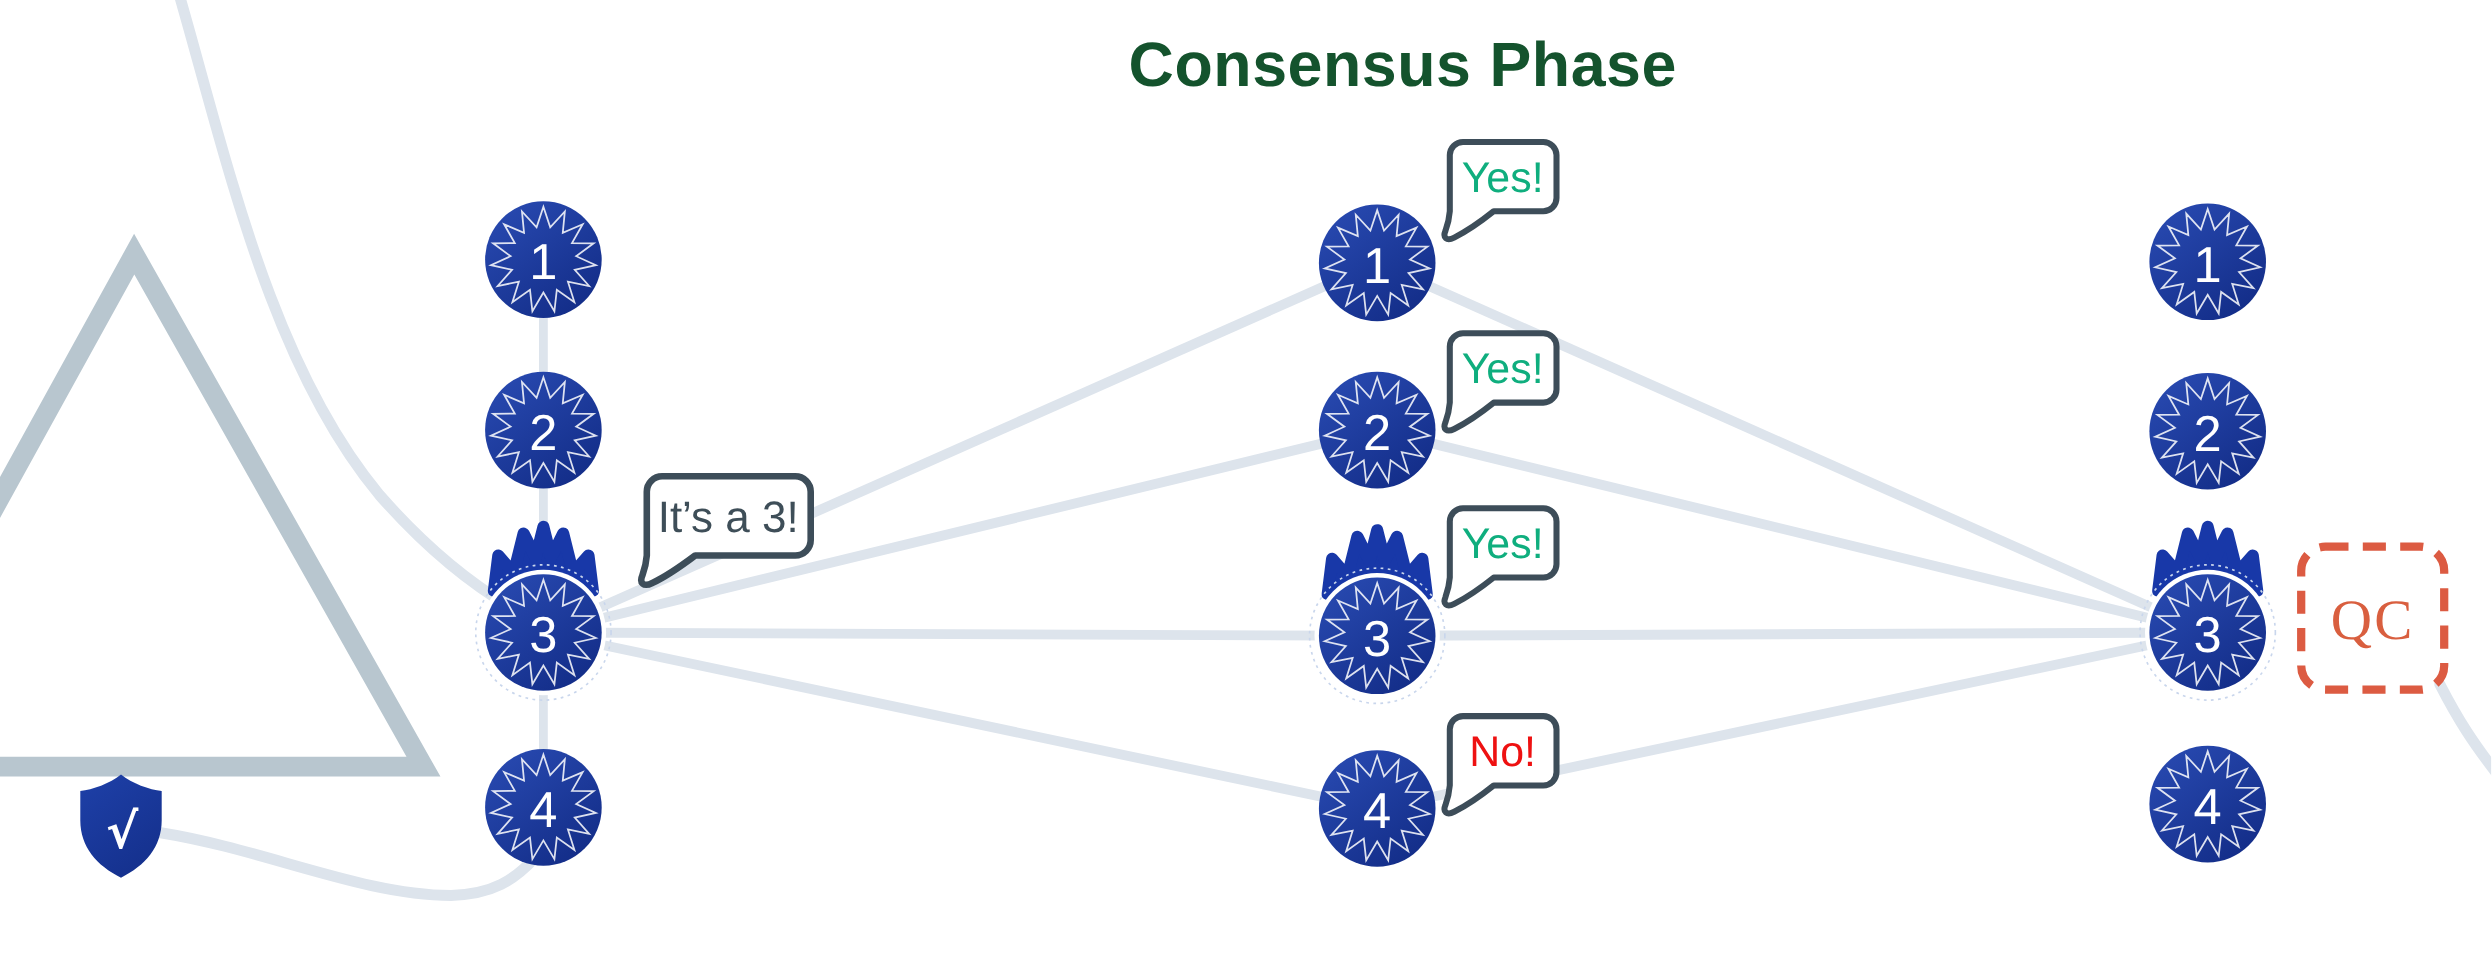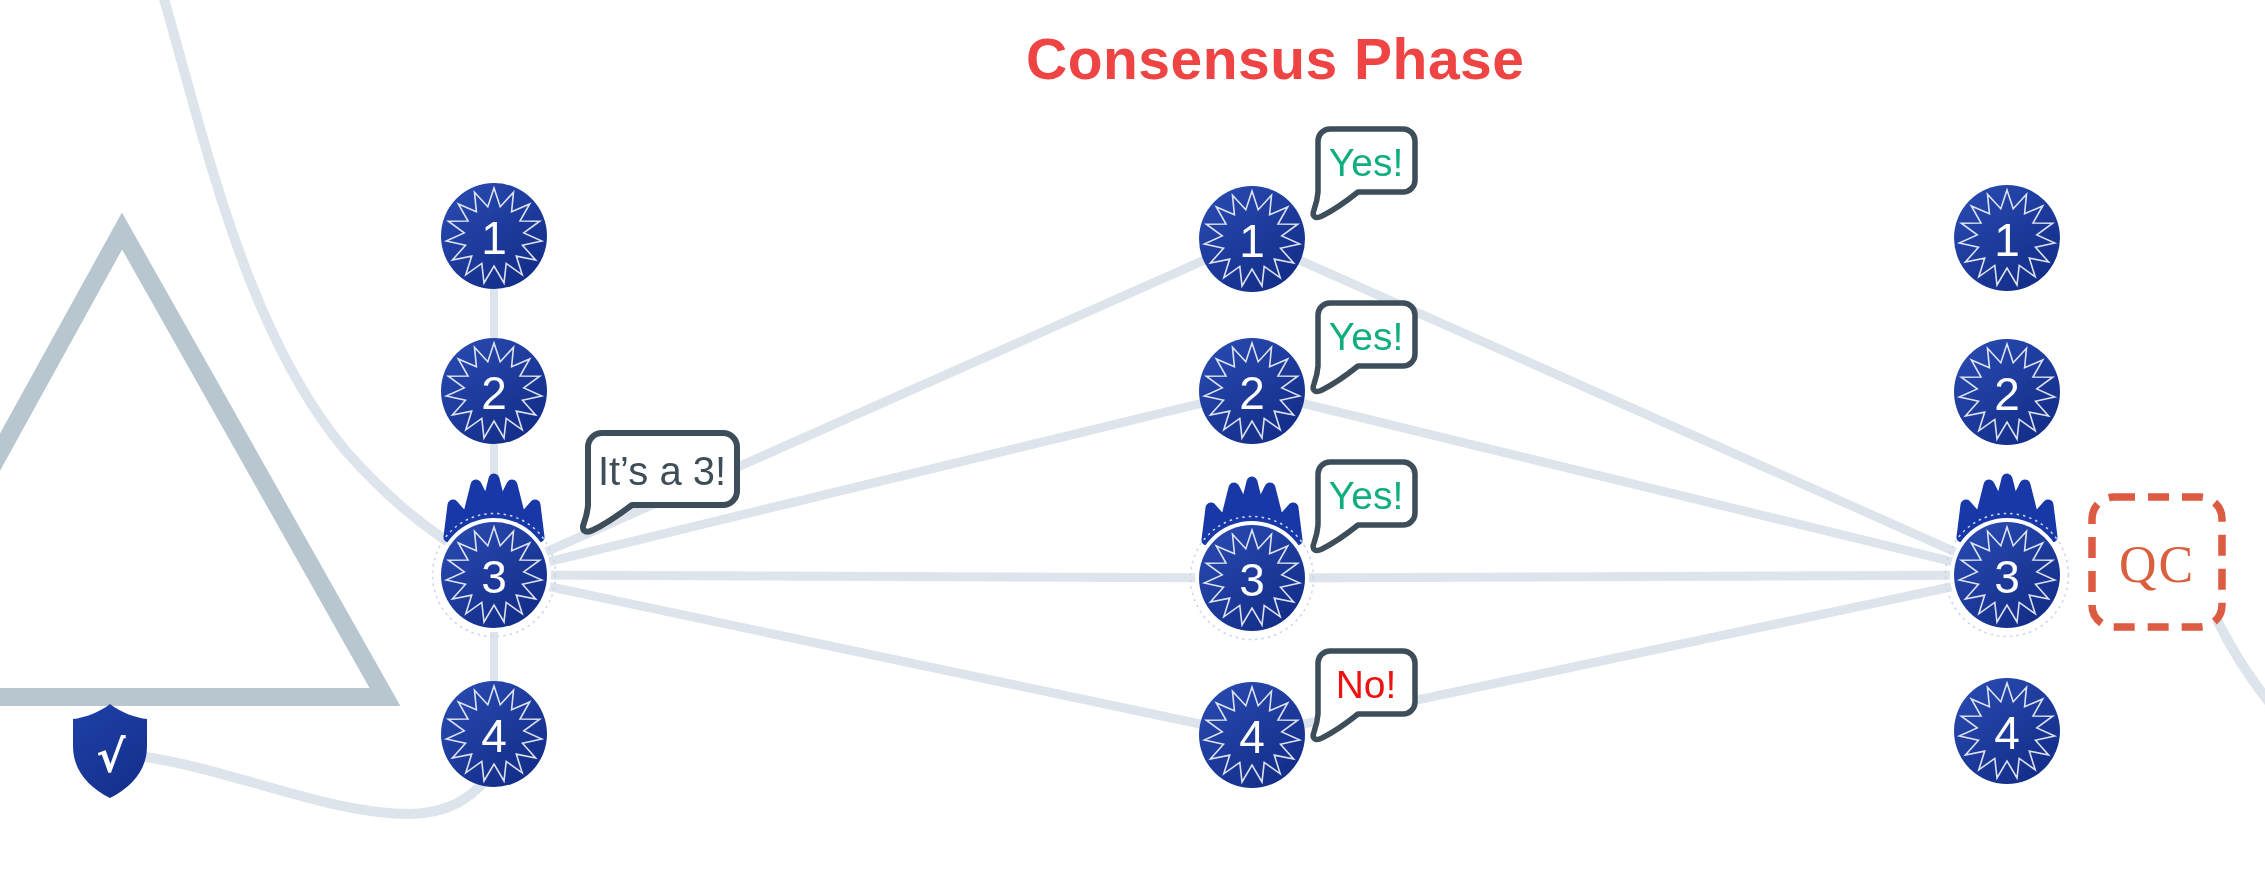--- a/index.html
+++ b/index.html
@@ -10,21 +10,21 @@
     background:#ffffff;
     font-family:"Liberation Sans", sans-serif;
   }
   .stage svg{position:absolute;left:0;top:0;}
   .phase-title{
     position:absolute;
     left:1026px;top:26px;
     font-size:57px;
     font-weight:700;
     letter-spacing:0.5px;
-    color:#ef4444;
+    color:#14532d;
     white-space:nowrap;
     text-align:right;
   }
   text{font-family:"Liberation Sans", sans-serif;}
   .node-label{fill:#ffffff;font-size:46px;}
   .vote-label{font-size:39px;font-weight:400;}
   .announce-label{fill:#3e4e58;font-size:40px;}
   .qc-label{font-family:"Liberation Serif", serif;font-size:52px;letter-spacing:2px;}
   .shield-glyph{fill:#ffffff;font-size:44px;font-weight:700;font-family:"DejaVu Sans", sans-serif;}
 </style>

